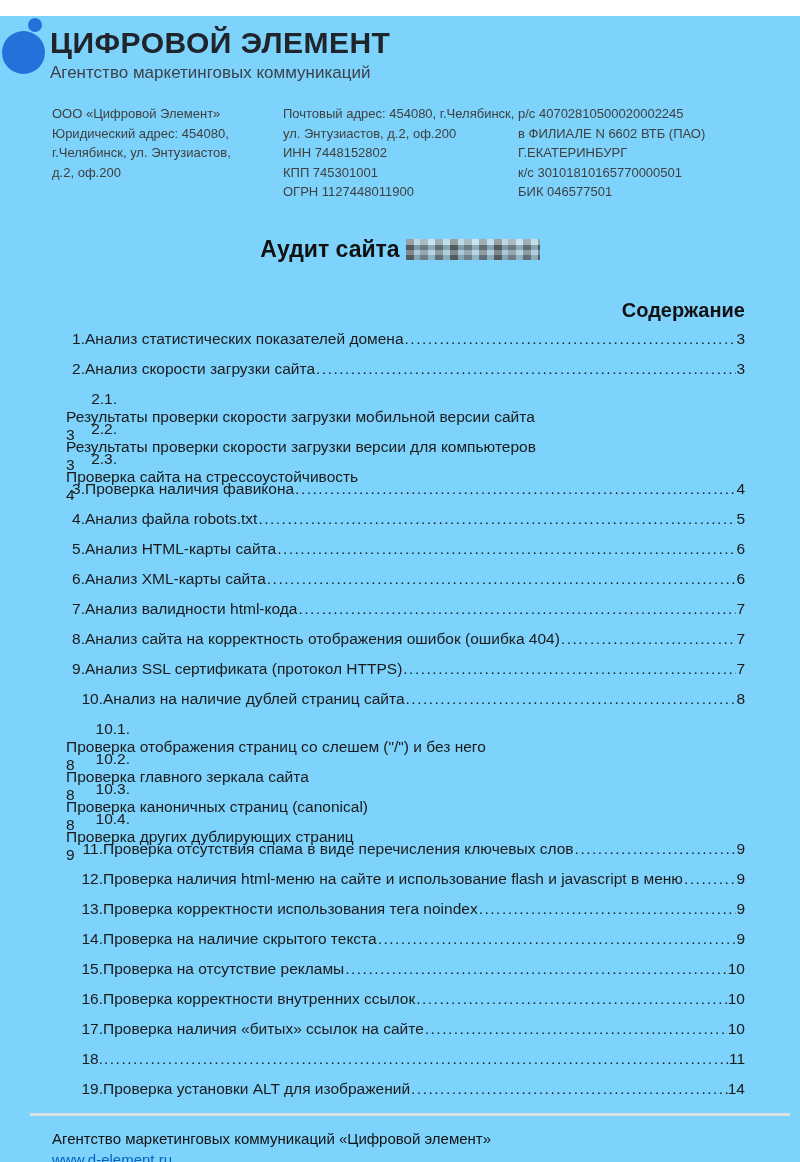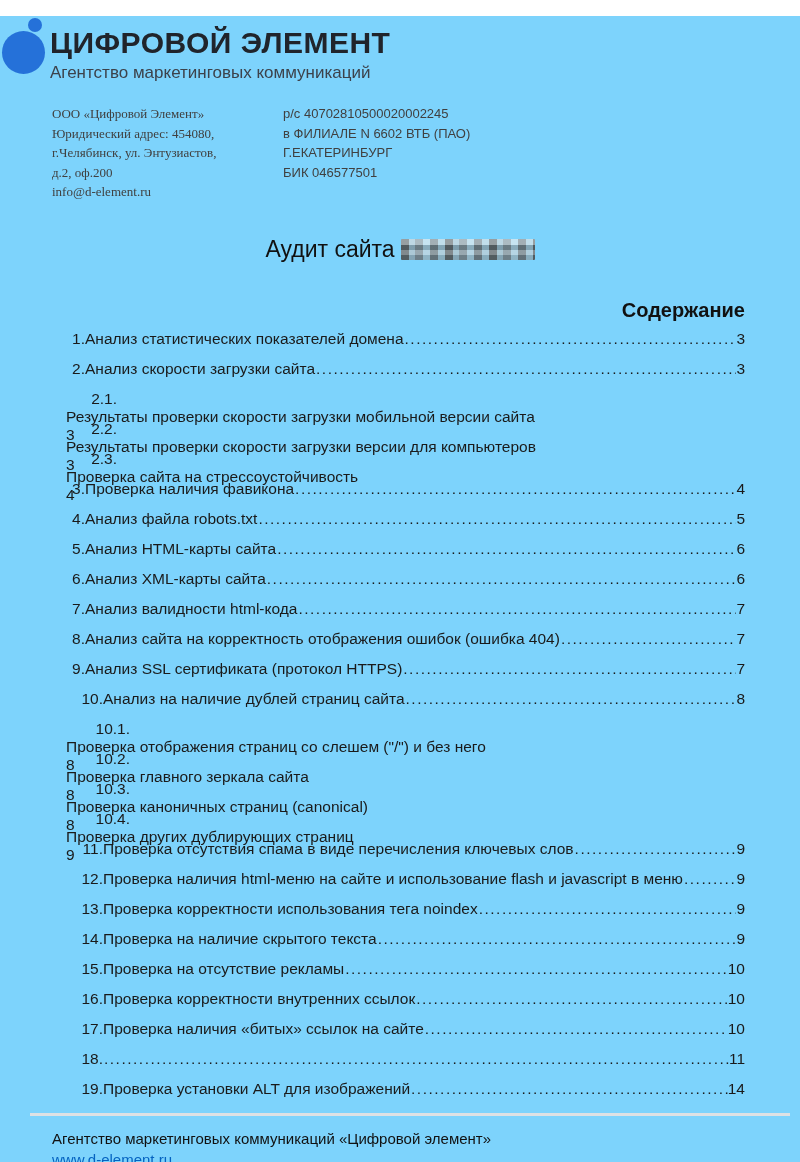--- a/index.html
+++ b/index.html
@@ -25,27 +25,27 @@
     font-size:30px; font-weight:bold; color:#20242b; letter-spacing:0.5px;
     white-space:nowrap; line-height:1.15;
   }
   .logo-subtitle { font-size:17px; color:#3c424b; margin-top:2px; white-space:nowrap; }
   
   .company-details {
     position:absolute; top:88px; left:52px; right:50px; display:flex;
     font-size:13px; color:#404040;
   }
   .details-col { line-height:19.5px; }
-  .details-col.c1 { width:231px;font-family:Liberation Serif, serif; }
+  .details-col.c1 { width:231px; }
   .details-col.c2 { width:235px; }
   .details-col.c3 { flex:1; }
   
   .doc-title {
     position:absolute; top:220px; left:0; right:0; text-align:center;
-    font-size:23px; font-weight:normal; color:#111; white-space:nowrap;
+    font-size:23px; font-weight:bold; color:#111; white-space:nowrap;
   }
   .redacted {
     display:inline-block; width:134px; height:21px; vertical-align:-3px;
     margin-left:6px; border-radius:1px;
     background:
       repeating-linear-gradient(180deg, rgba(255,255,255,0.45) 0 6px, rgba(110,110,110,0.35) 6px 11px, rgba(225,225,225,0.4) 11px 16px, rgba(120,120,120,0.3) 16px 21px),
       repeating-linear-gradient(90deg, rgba(55,55,55,0.85) 0 8px, rgba(150,150,150,0.45) 8px 14px, rgba(95,95,95,0.7) 14px 22px, rgba(195,195,195,0.4) 22px 29px, rgba(75,75,75,0.75) 29px 37px, rgba(170,170,170,0.4) 37px 44px);
   }
   
   .toc-section { position:absolute; top:283px; left:52px; right:55px;text-align:right; }
@@ -84,26 +84,33 @@
       <div class="logo-subtitle">Агентство маркетинговых коммуникаций</div>
     </div>
   </div>
 
   <div class="company-details">
     <div class="details-col c1">
         <div>ООО «Цифровой Элемент»</div>
         <div>Юридический адрес: 454080,</div>
         <div>г.Челябинск, ул. Энтузиастов,</div>
         <div>д.2, оф.200</div>
-        <div>info@d-element.ru</div>
+      </div>
+    <div class="details-col c2">
+        <div>Почтовый адрес: 454080, г.Челябинск,</div>
+        <div>ул. Энтузиастов, д.2, оф.200</div>
+        <div>ИНН 7448152802</div>
+        <div>КПП 745301001</div>
+        <div>ОГРН 1127448011900</div>
       </div>
     <div class="details-col c3">
         <div>р/с 40702810500020002245</div>
         <div>в ФИЛИАЛЕ N 6602 ВТБ (ПАО)</div>
         <div>Г.ЕКАТЕРИНБУРГ</div>
+        <div>к/с 30101810165770000501</div>
         <div>БИК 046577501</div>
       </div>
   </div>
 
   <div class="doc-title"><span>Аудит сайта</span><span class="redacted"></span></div>
 
   <div class="toc-section">
     <div class="toc-heading">Содержание</div>
     <div>
         <div class="toc-row lvl0">

